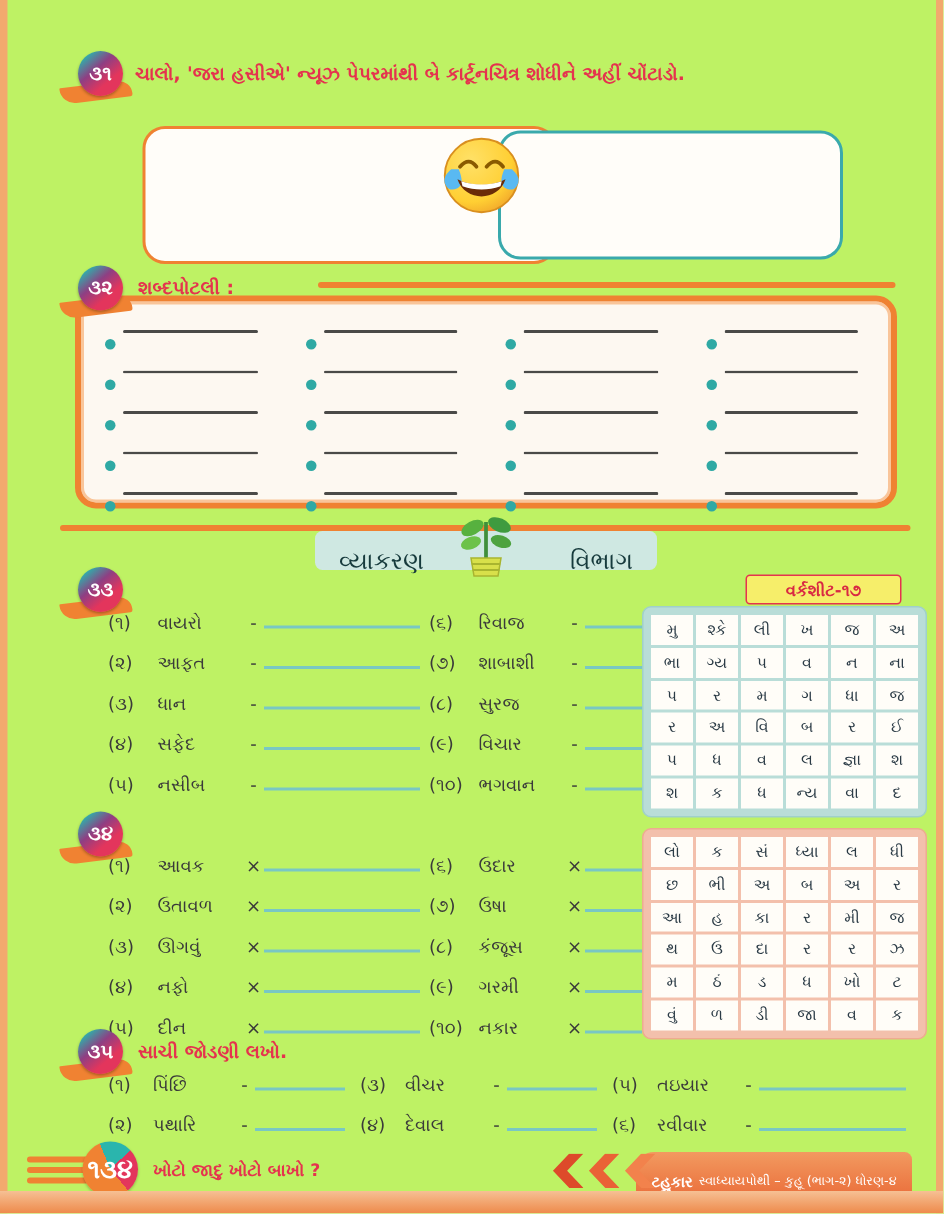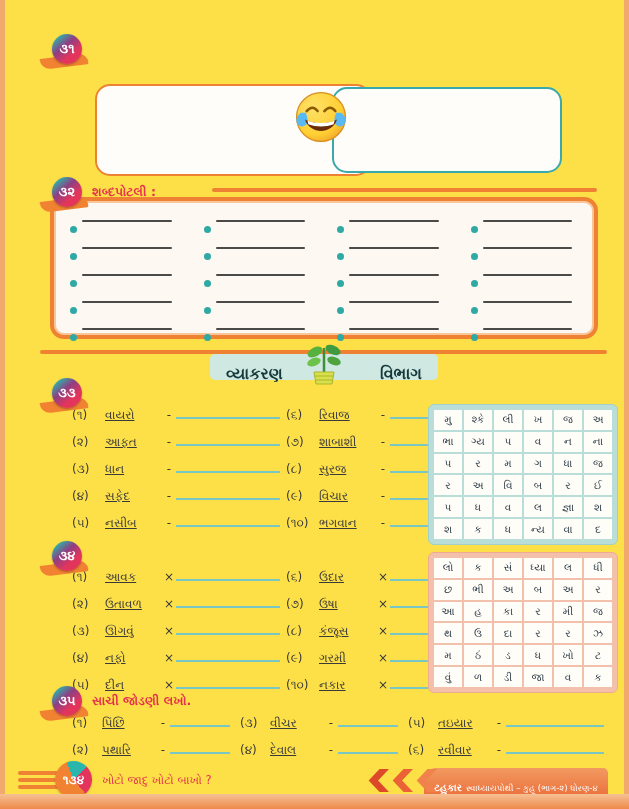--- a/index.html
+++ b/index.html
@@ -1,17 +1,17 @@
 <!DOCTYPE html>
 <html><head>
 <meta charset="utf-8">
 <style>
   html,body{margin:0;padding:0;}
   body{font-family:"DejaVu Sans","Liberation Sans",sans-serif;}
-  .page{position:relative;width:629px;height:809px;background:#fde047;overflow:hidden;}
+  .page{position:relative;width:629px;height:809px;background:#bef264;overflow:hidden;}
 
   
   .edge{position:absolute;top:0;bottom:0;width:5px;background:#f2a96e;z-index:9;}
   .edge.left{left:0;}
   .edge.right{right:0;}
   .bottom-band{position:absolute;left:0;right:0;bottom:0;height:15px;
     background:linear-gradient(180deg,#f6c094,#ee8a4b);z-index:9;}
 
   
   .badge{position:absolute;width:30px;height:30px;border-radius:50%;
@@ -37,84 +37,85 @@
     grid-template-columns:repeat(4,1fr);grid-auto-rows:27px;z-index:2;}
   .pot-cell{position:relative;}
   .pot-cell .pline{position:absolute;left:24px;right:20px;top:12px;border-top:2.2px solid #4a4a48;border-radius:2px;}
   .pot-cell .pdot{position:absolute;left:12px;top:18px;width:7px;height:7px;border-radius:50%;background:#2fa9a4;}
 
   
   .gram-line{position:absolute;left:40px;right:22px;top:350px;height:3.5px;background:#ef8232;border-radius:2px;}
   .gram-pill{position:absolute;left:210px;top:354px;width:228px;height:26px;background:#cfe8e2;
     border-radius:5px;display:flex;align-items:center;justify-content:space-between;
     padding:0 16px;box-sizing:border-box;z-index:2;}
-  .gram-pill span{font-weight:bold;font-size:16px;color:#163a3c;margin-top:12px;}
+  .gram-pill span{font-weight:normal;font-size:16px;color:#163a3c;margin-top:12px;}
   .plant{position:absolute;left:303px;top:338px;width:42px;height:48px;z-index:3;}
 
   
   .ws-tag{position:absolute;left:497px;top:383px;width:102px;height:18px;background:#f6ee6a;
     border:1.5px solid #e5334e;border-radius:3px;color:#d92843;font-weight:bold;font-size:11px;
     display:flex;align-items:center;justify-content:center;z-index:3;}
 
   
   .lgrid{position:absolute;display:grid;grid-template-columns:repeat(6,1fr);gap:2px;
     padding:5px;border-radius:6px;box-sizing:border-box;}
   #grid1{left:428px;top:404px;width:190px;height:141px;background:#b9ddd8;border:1px solid #9fd0ca;}
   #grid2{left:428px;top:552px;width:190px;height:141px;background:#f3c0ac;border:1px solid #eeab90;}
   .lgrid .gcell{background:#fffdf8;display:flex;align-items:center;justify-content:center;
     font-size:10.5px;color:#2b3b46;}
 
   
   .icols{position:absolute;display:flex;}
   .icol{display:flex;flex-direction:column;}
   .item{height:16px;margin-bottom:11px;display:flex;align-items:flex-end;font-size:12px;color:#3a3a3a;}
   .item .no{width:33px;flex:none;}
-  .item .word{width:57px;flex:none;white-space:nowrap;text-decoration:underline;}
+  .item .word{width:57px;flex:none;white-space:nowrap;}
   .item .sep{width:14px;flex:none;text-align:center;color:#3a3a3a;}
   .item .aline{flex:1;border-bottom:2px solid #79c7c4;margin-bottom:3px;}
   #q33-items{left:72px;top:406px;width:356px;}
   #q33-items .icol:first-child{width:214px;padding-right:6px;box-sizing:border-box;}
   #q33-items .icol:last-child{flex:1;}
   #q34-items{left:72px;top:568px;width:356px;}
   #q34-items .icol:first-child{width:214px;padding-right:6px;box-sizing:border-box;}
   #q34-items .icol:last-child{flex:1;}
   #q35-items{left:72px;top:714px;width:532px;}
   #q35-items .icol{width:168px;padding-right:10px;box-sizing:border-box;}
   #q35-items .icol:last-child{width:196px;padding-right:0;}
   #q35-items .no{width:30px;}
   #q35-items .word{width:54px;}
 
   
   .foot-bars{position:absolute;left:18px;top:771px;width:48px;z-index:1;}
   .foot-bars div{height:4px;background:#ef8232;border-radius:2px;margin-bottom:3px;}
   .page-badge{position:absolute;left:55px;top:761px;width:37px;height:37px;border-radius:50%;
     background:conic-gradient(from 140deg,#f08232 0 55%,#2ab5ad 55% 74%,#e3355c 74% 100%);
-    color:#fff;font-weight:bold;font-size:12px;display:flex;align-items:center;justify-content:center;
+    color:#fff;font-weight:bold;font-size:17px;display:flex;align-items:center;justify-content:center;
     z-index:2;box-shadow:0 1px 2px rgba(0,0,0,.25);}
-  .foot-left-text{position:absolute;left:102px;top:773px;color:#e5334e;font-weight:normal;font-size:11.5px;}
+  .foot-left-text{position:absolute;left:102px;top:773px;color:#e5334e;font-weight:bold;font-size:11.5px;}
   .chevrons{position:absolute;left:368px;top:769px;display:flex;gap:3px;z-index:2;}
   .chevrons div{width:21px;height:23px;
     clip-path:polygon(55% 0,100% 0,48% 50%,100% 100%,55% 100%,3% 50%);}
   .chev1{background:#dd4a2a;} .chev2{background:#ea6236;} .chev3{background:#f2824c;}
   .series-bar{position:absolute;left:424px;top:768px;width:184px;height:40px;
     border-radius:12px 5px 5px 12px;background:linear-gradient(180deg,#f29a60,#e8602f);
     display:flex;align-items:center;justify-content:center;gap:4px;color:#fff;z-index:1;}
   .series-bar .sname{font-weight:bold;font-size:10px;}
   .series-bar .srest{font-size:8.5px;}
 </style>
 </head>
 <body>
 
 <div class="page">
   <div class="edge left"></div>
   <div class="edge right"></div>
   <div class="bottom-band"></div>
 
   <div class="swoosh" style="left:40px;top:56px;"></div>
   <div class="badge" style="left:52px;top:34px;">૩૧</div>
+  <div class="red-title" style="left:90px;top:41px;">ચાલો, 'જરા હસીએ' ન્યૂઝ પેપરમાંથી બે કાર્ટૂનચિત્ર શોધીને અહીં ચોંટાડો.</div>
   <div class="paste-box orange"></div>
   <div class="paste-box teal"></div>
   <svg class="emoji" viewBox="0 0 64 64">
     <defs>
       <radialGradient id="eg" cx="35%" cy="30%" r="80%">
         <stop offset="0%" stop-color="#ffe168"></stop>
           <stop offset="70%" stop-color="#ffcf33"></stop>
           <stop offset="100%" stop-color="#f0a32a"></stop>
       </radialGradient>
     </defs>
@@ -225,20 +226,21 @@
     <ellipse cx="12" cy="14" rx="8" ry="4.5" fill="#57b13f" transform="rotate(-28 12 14)"></ellipse>
     <ellipse cx="30" cy="12" rx="8" ry="4.5" fill="#3f9b3f" transform="rotate(24 30 12)"></ellipse>
     <ellipse cx="11" cy="24" rx="7" ry="4" fill="#6cc24a" transform="rotate(-20 11 24)"></ellipse>
     <ellipse cx="31" cy="23" rx="7" ry="4" fill="#4ea33f" transform="rotate(18 31 23)"></ellipse>
     <path d="M11 34 h20 l-2 12 h-16 z" fill="#d8e04a" stroke="#a9b52f" stroke-width="1"></path>
     <path d="M11.5 38 h19 M12 42 h18" stroke="#a9b52f" stroke-width="1.2"></path>
   </svg>
 
   <div class="swoosh" style="left:40px;top:400px;"></div>
   <div class="badge" style="left:52px;top:378px;">૩૩</div>
+  <div class="ws-tag">વર્કશીટ-૧૭</div>
 
   <div class="icols" id="q33-items">
     <div class="icol">
       <div class="item">
           <span class="no">(૧)</span>
           <span class="word">વાયરો</span>
           <span class="sep">-</span>
           <span class="aline"></span>
         </div>
       <div class="item">

